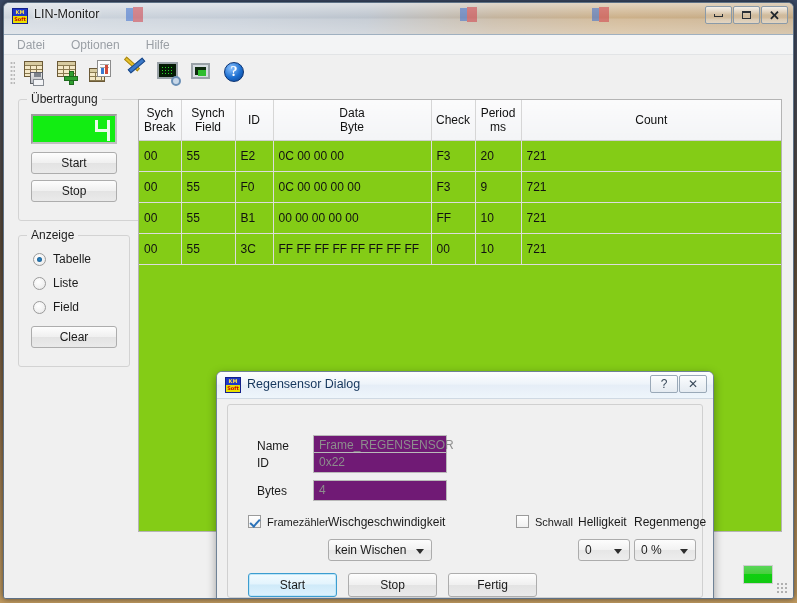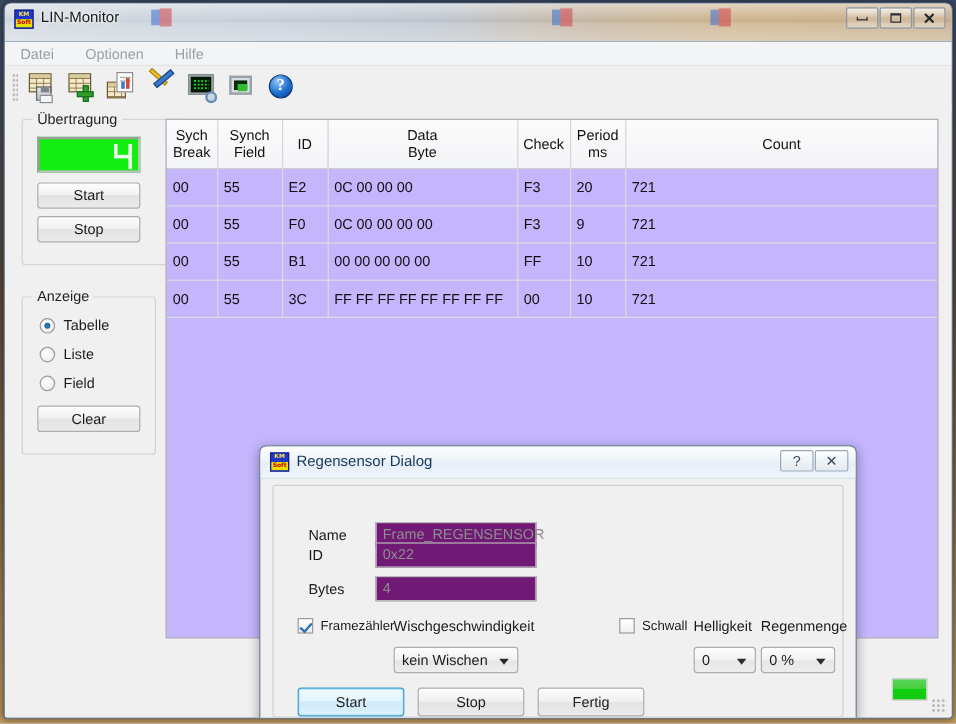--- a/index.html
+++ b/index.html
@@ -145,21 +145,21 @@
     position: absolute;
     border: 1px solid #d3d3d3;
     border-radius: 3px;
   }
   .groupbox > .gb-title {
     position: absolute; top: -8px; left: 8px;
     background: #f0f0f0; padding: 0 4px;
     font-size: 12px; color: #1f1f1f;
   }
   #grp-uebertragung { left: 14px; top: 12px; width: 136px; height: 122px; }
-  #grp-anzeige      { left: 14px; top: 148px; width: 112px; height: 132px; margin-top: 12px; }
+  #grp-anzeige      { left: 14px; top: 148px; width: 112px; height: 132px; }
 
   
   #lcd {
     position: absolute; left: 12px; top: 14px;
     width: 86px; height: 30px;
     background: #12ed12;
     border: 2px solid #bfbfbf;
     border-top-color:#9d9d9d; border-left-color:#9d9d9d;
   }
   #lcd .digit {
@@ -200,21 +200,21 @@
   .radio.checked::after {
     content:""; position:absolute; left:3px; top:3px;
     width:5px; height:5px; border-radius:50%;
     background: radial-gradient(circle,#2b86c8 0%, #14527f 100%);
   }
 
   
   #table-panel {
     position: absolute; left: 134px; top: 12px;
     width: 644px; height: 433px;
-    background: #c4b5fd;
+    background: #84cc16;
     border: 1px solid #b4b4b4;
   }
   #data-table { width: 100%; border-collapse: collapse; table-layout: fixed; }
   #data-table th {
     background: linear-gradient(180deg,#fbfbfc 0%, #f3f4f6 100%);
     border-right: 1px solid #d6d6d6;
     border-bottom: 1px solid #cfcfcf;
     font-weight: normal;
     font-size: 12px; color: #101010;
     height: 40px;

